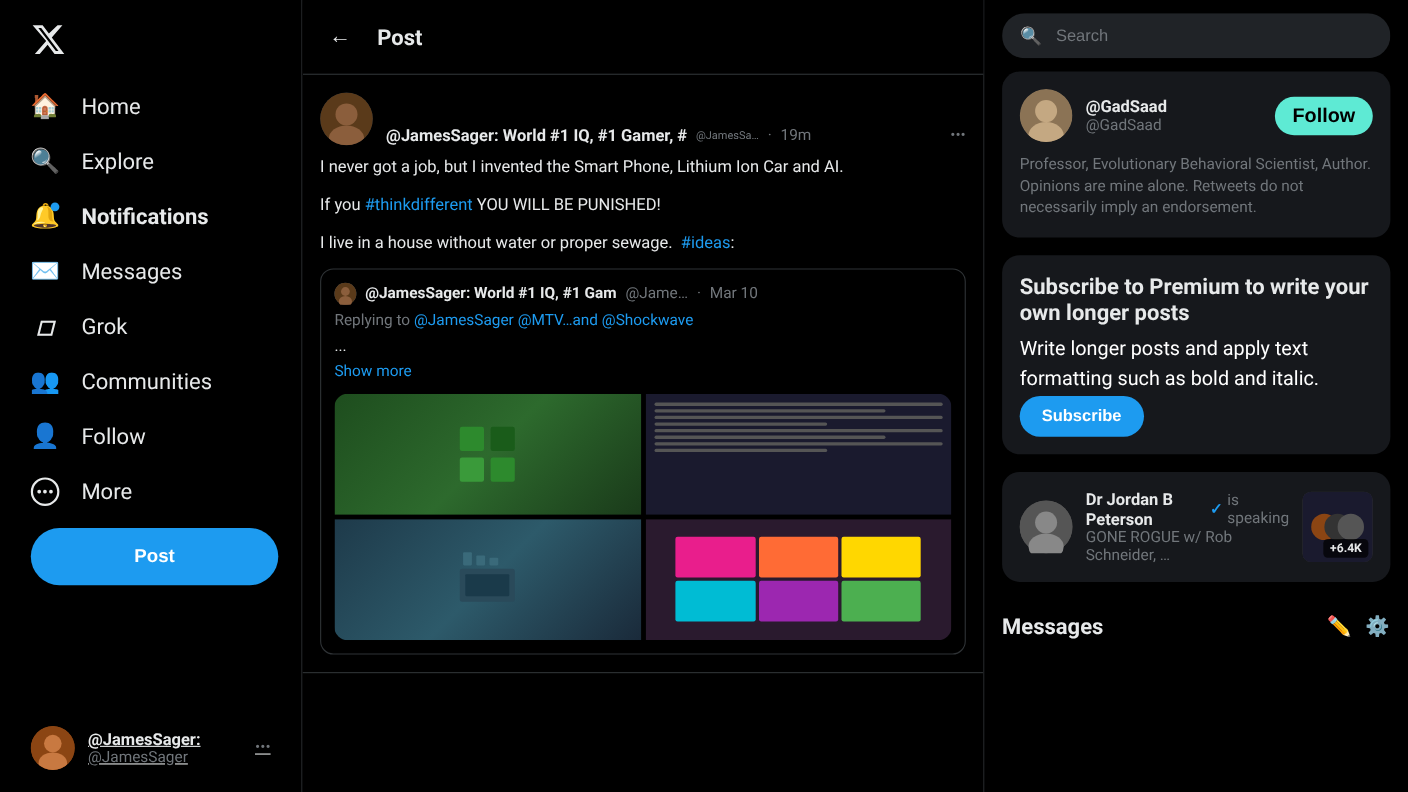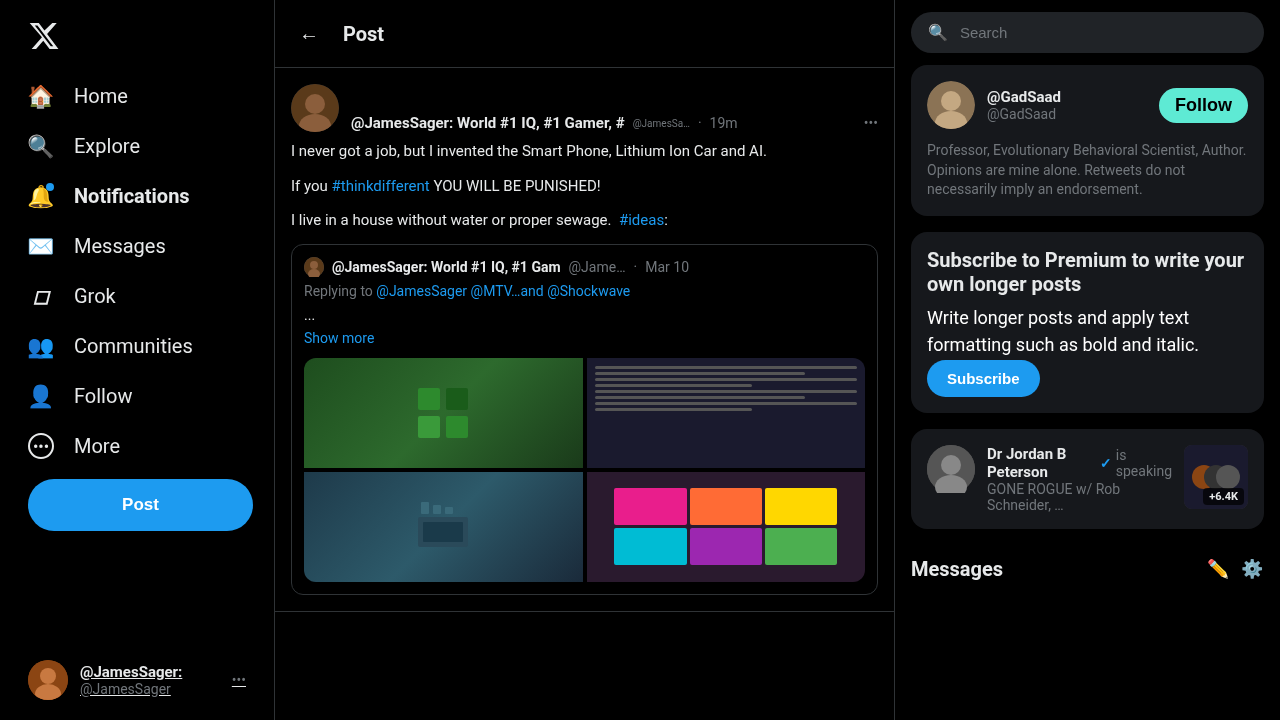--- a/index.html
+++ b/index.html
@@ -368,21 +368,21 @@
       padding: 10px 20px;
       font-size: 15px;
       font-weight: 700;
       cursor: pointer;
     }
 
     .live-card { }
     .live-title { font-size: 20px; font-weight: 700; margin-bottom: 12px; }
     .live-item {
       display: flex;
-      align-items: flex-start;
+      align-items: center;
       gap: 12px;
     }
     .live-avatar {
       width: 48px;
       height: 48px;
       border-radius: 50%;
       background: #555;
       display: flex;
       align-items: center;
       justify-content: center;

